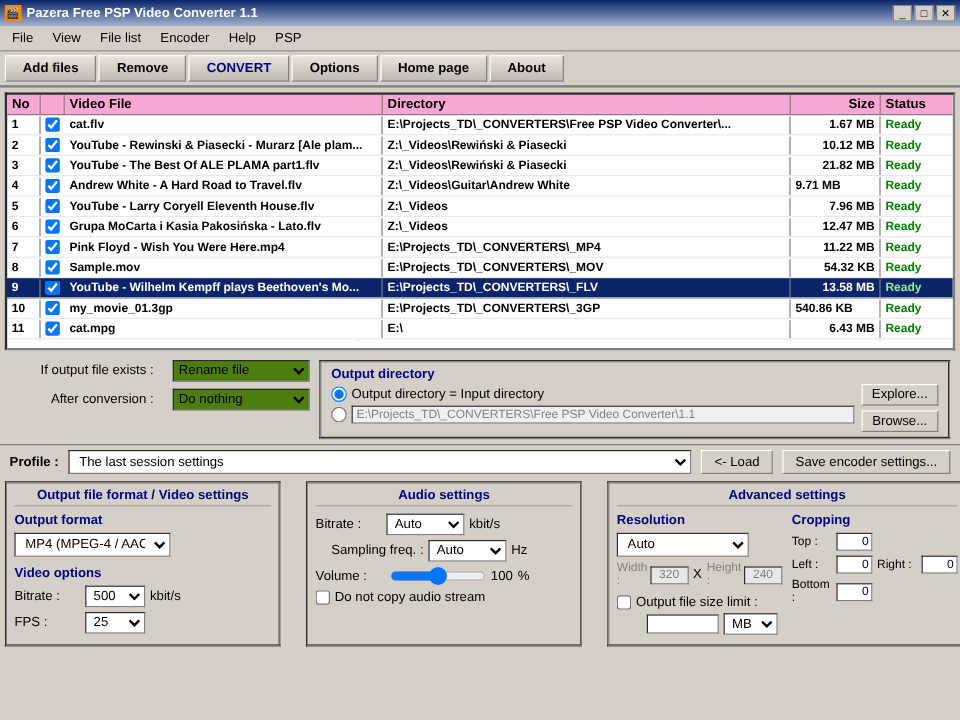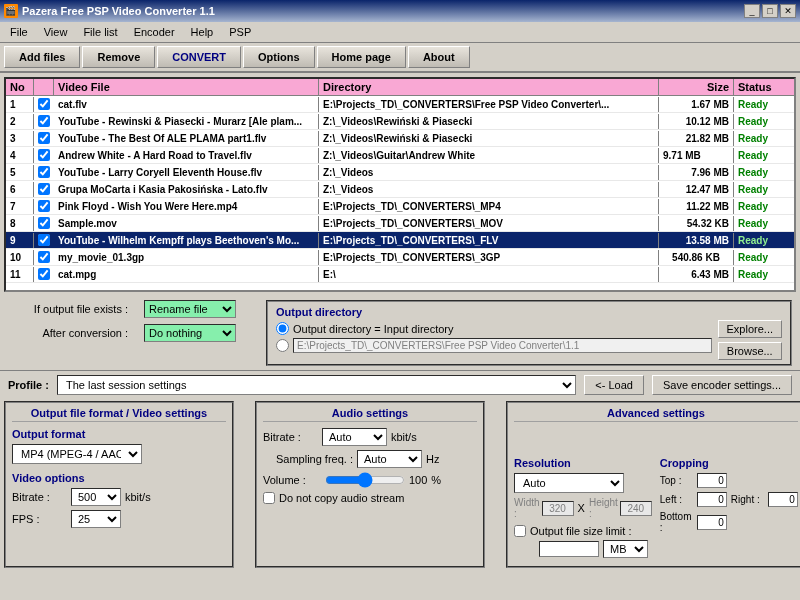--- a/index.html
+++ b/index.html
@@ -115,23 +115,23 @@
     }
     .option-item {
       display: flex;
       align-items: center;
       gap: 16px;
     }
     .option-label { width: 120px; text-align: right; }
     .option-select {
       padding: 1px 0;
       border: 1px inset #808080;
-      background: #86efac;
-      font-size: 11px;
-      width: 92px;
+      background: #4d7c0f;
+      font-size: 11px;
+      width: 114px;
     }
 
     .output-dir-box {
       flex: 1;
       border: 2px groove #808080;
       padding: 4px 8px;
       background: #d4d0c8;
     }
     .output-dir-title { font-weight: bold; color: #000080; margin-bottom: 4px; }
     .radio-row { display: flex; align-items: center; gap: 4px; margin-bottom: 3px; }
@@ -232,21 +232,21 @@
 
     
     .slider-row { display: flex; align-items: center; gap: 4px; margin-bottom: 4px; }
     input[type=range] { width: 80px; }
 
     .checkbox-row { display: flex; align-items: center; gap: 4px; margin-top: 4px; }
 
     
     .adv-cols { display: flex; gap: 8px; }
     .adv-col { flex: 1; }
-    .adv-label { color: #000080; font-weight: bold; margin-bottom: 4px; margin-top: 29px; }
+    .adv-label { color: #000080; font-weight: bold; margin-bottom: 4px; }
     
     .res-select {
       width: 110px;
       padding: 2px 4px;
       border: 1px inset #808080;
       background: white;
       font-size: 11px;
       margin-bottom: 4px;
     }
     
@@ -419,21 +419,21 @@
       <div class="col-size" style="text-align:right;">13.58 MB</div>
       <div class="col-status">Ready</div>
     </div>
       <div class="file-row">
       <div class="col-no">10</div>
       <div class="col-check">
           <input type="checkbox" checked="" style="">
         </div>
       <div class="col-name" title="my_movie_01.3gp">my_movie_01.3gp</div>
       <div class="col-dir" title="E:\Projects_TD\_CONVERTERS\_3GP">E:\Projects_TD\_CONVERTERS\_3GP</div>
-      <div class="col-size" style="text-align:center;">540.86 KB</div>
+      <div class="col-size" style="text-align:left;">540.86 KB</div>
       <div class="col-status">Ready</div>
     </div>
       <div class="file-row">
       <div class="col-no">11</div>
       <div class="col-check">
           <input type="checkbox" checked="" style="">
         </div>
       <div class="col-name" title="cat.mpg">cat.mpg</div>
       <div class="col-dir" title="E:\">E:\</div>
       <div class="col-size" style="text-align:right;">6.43 MB</div>

